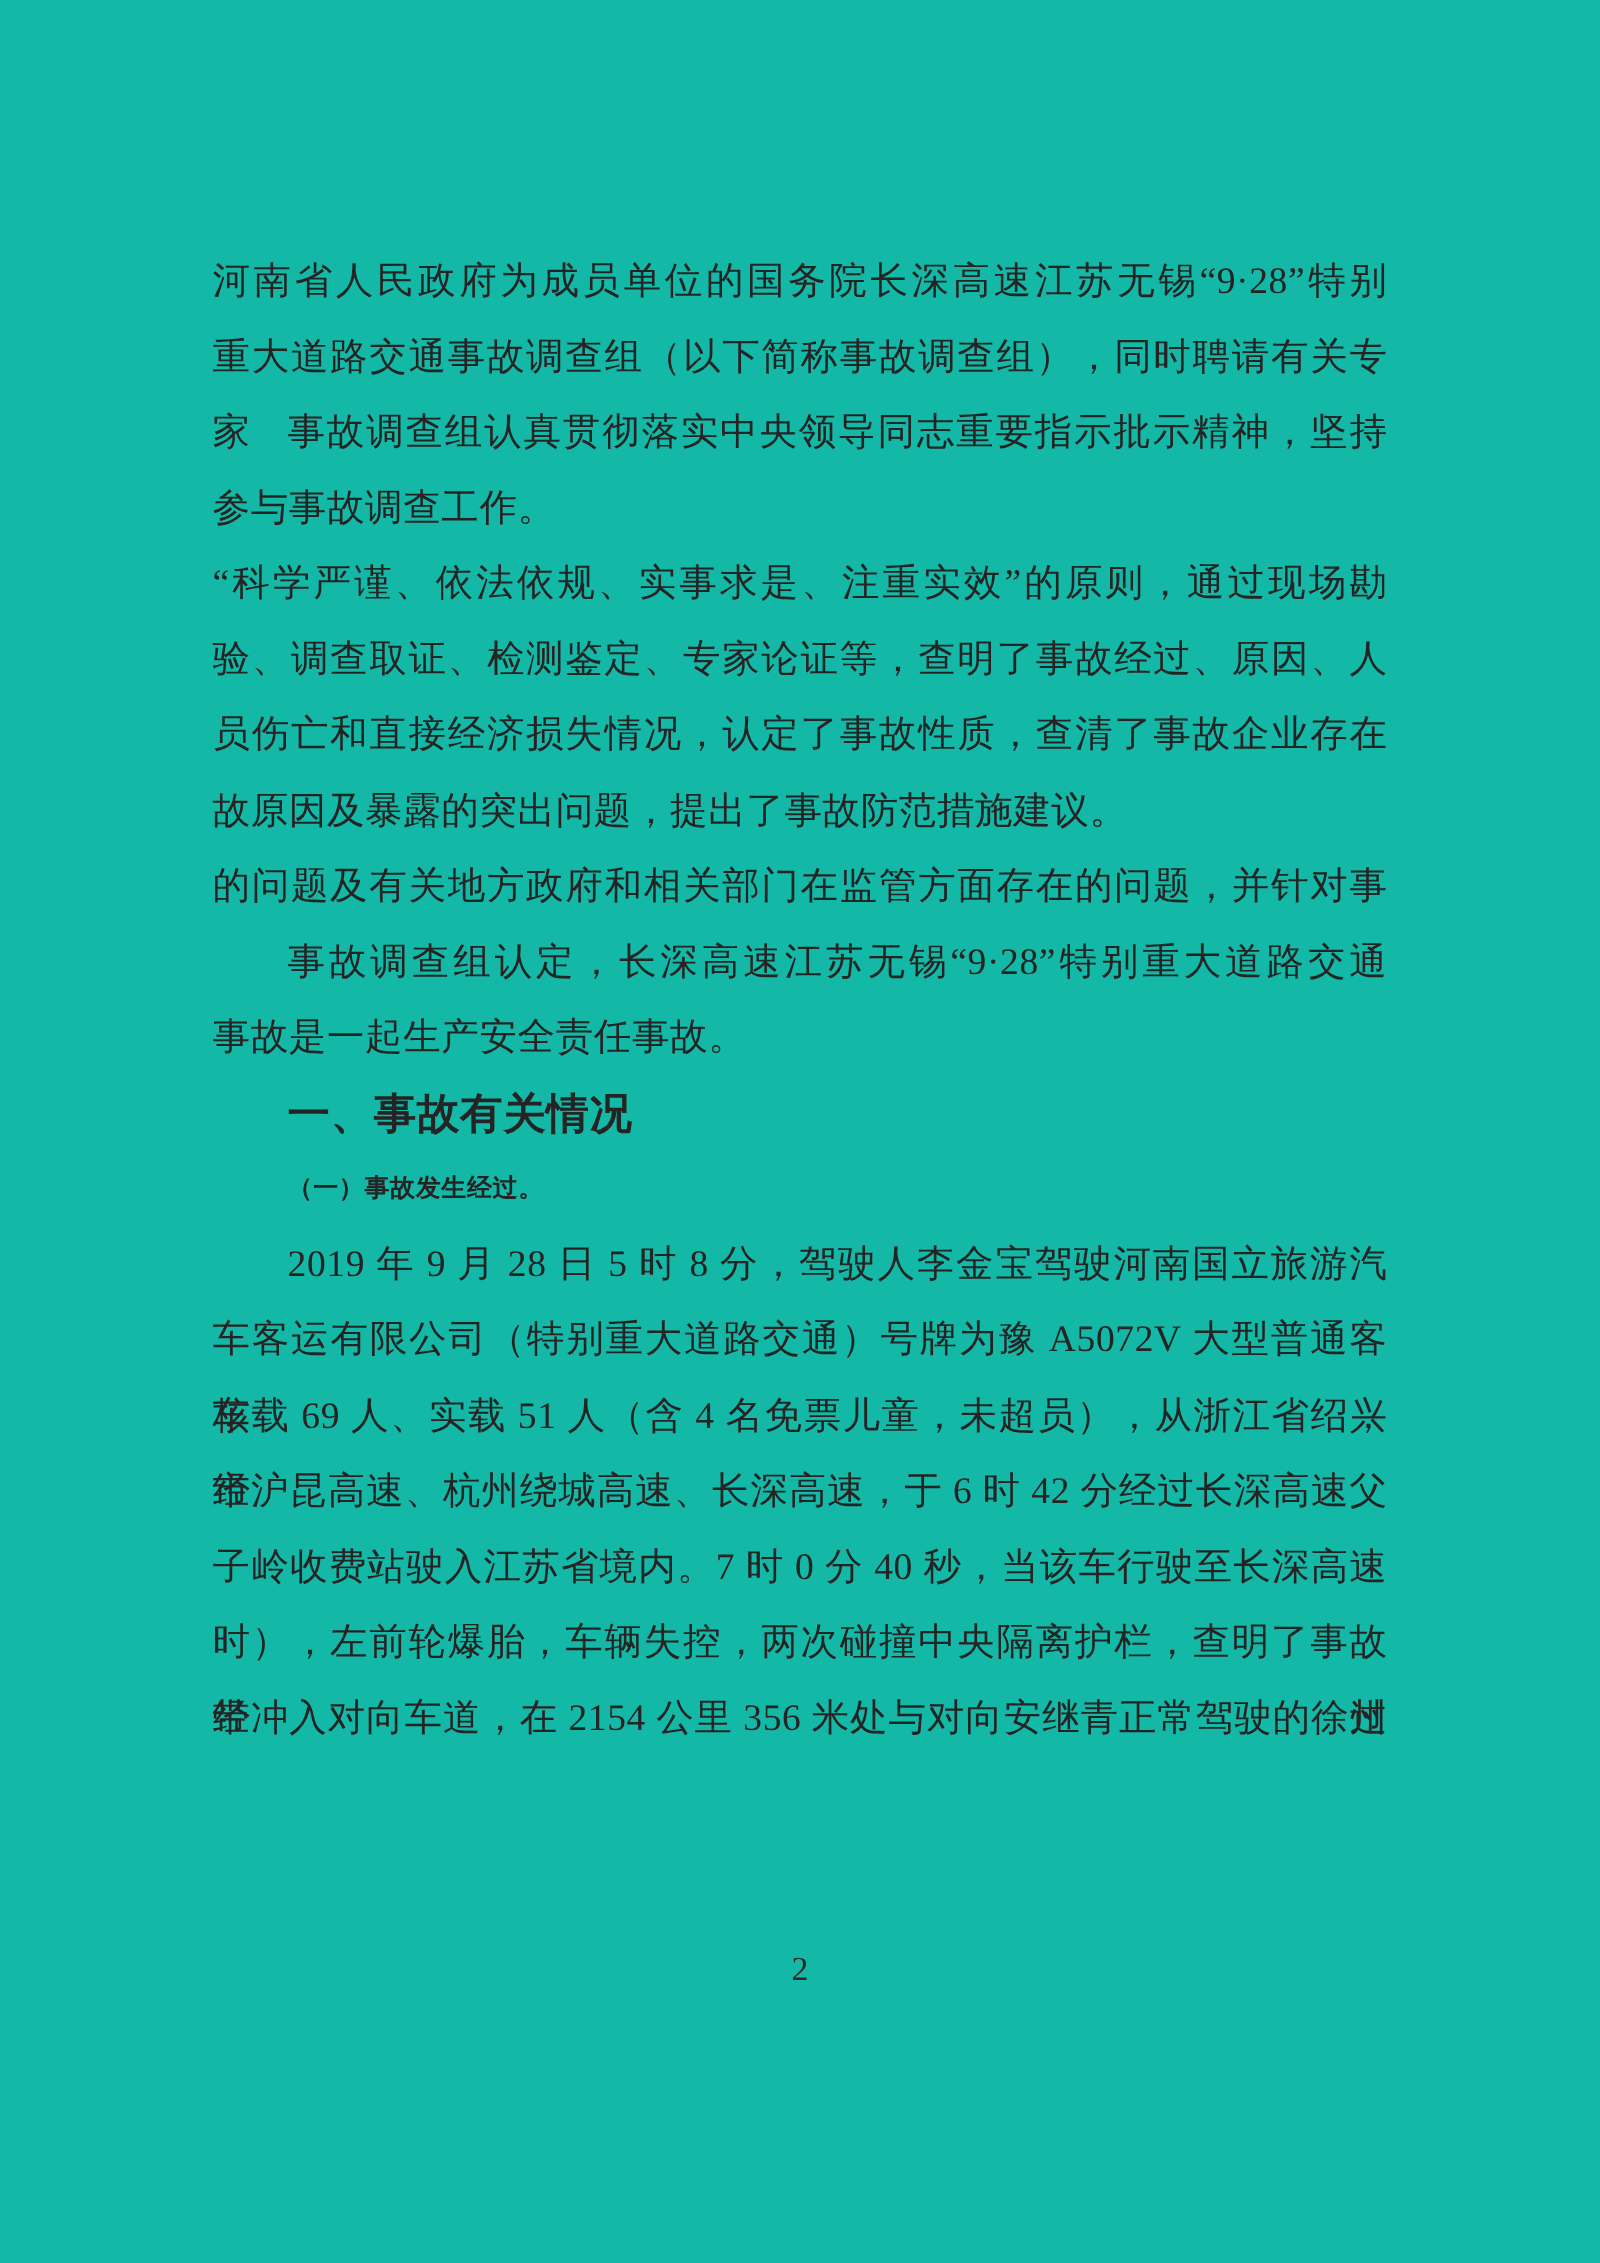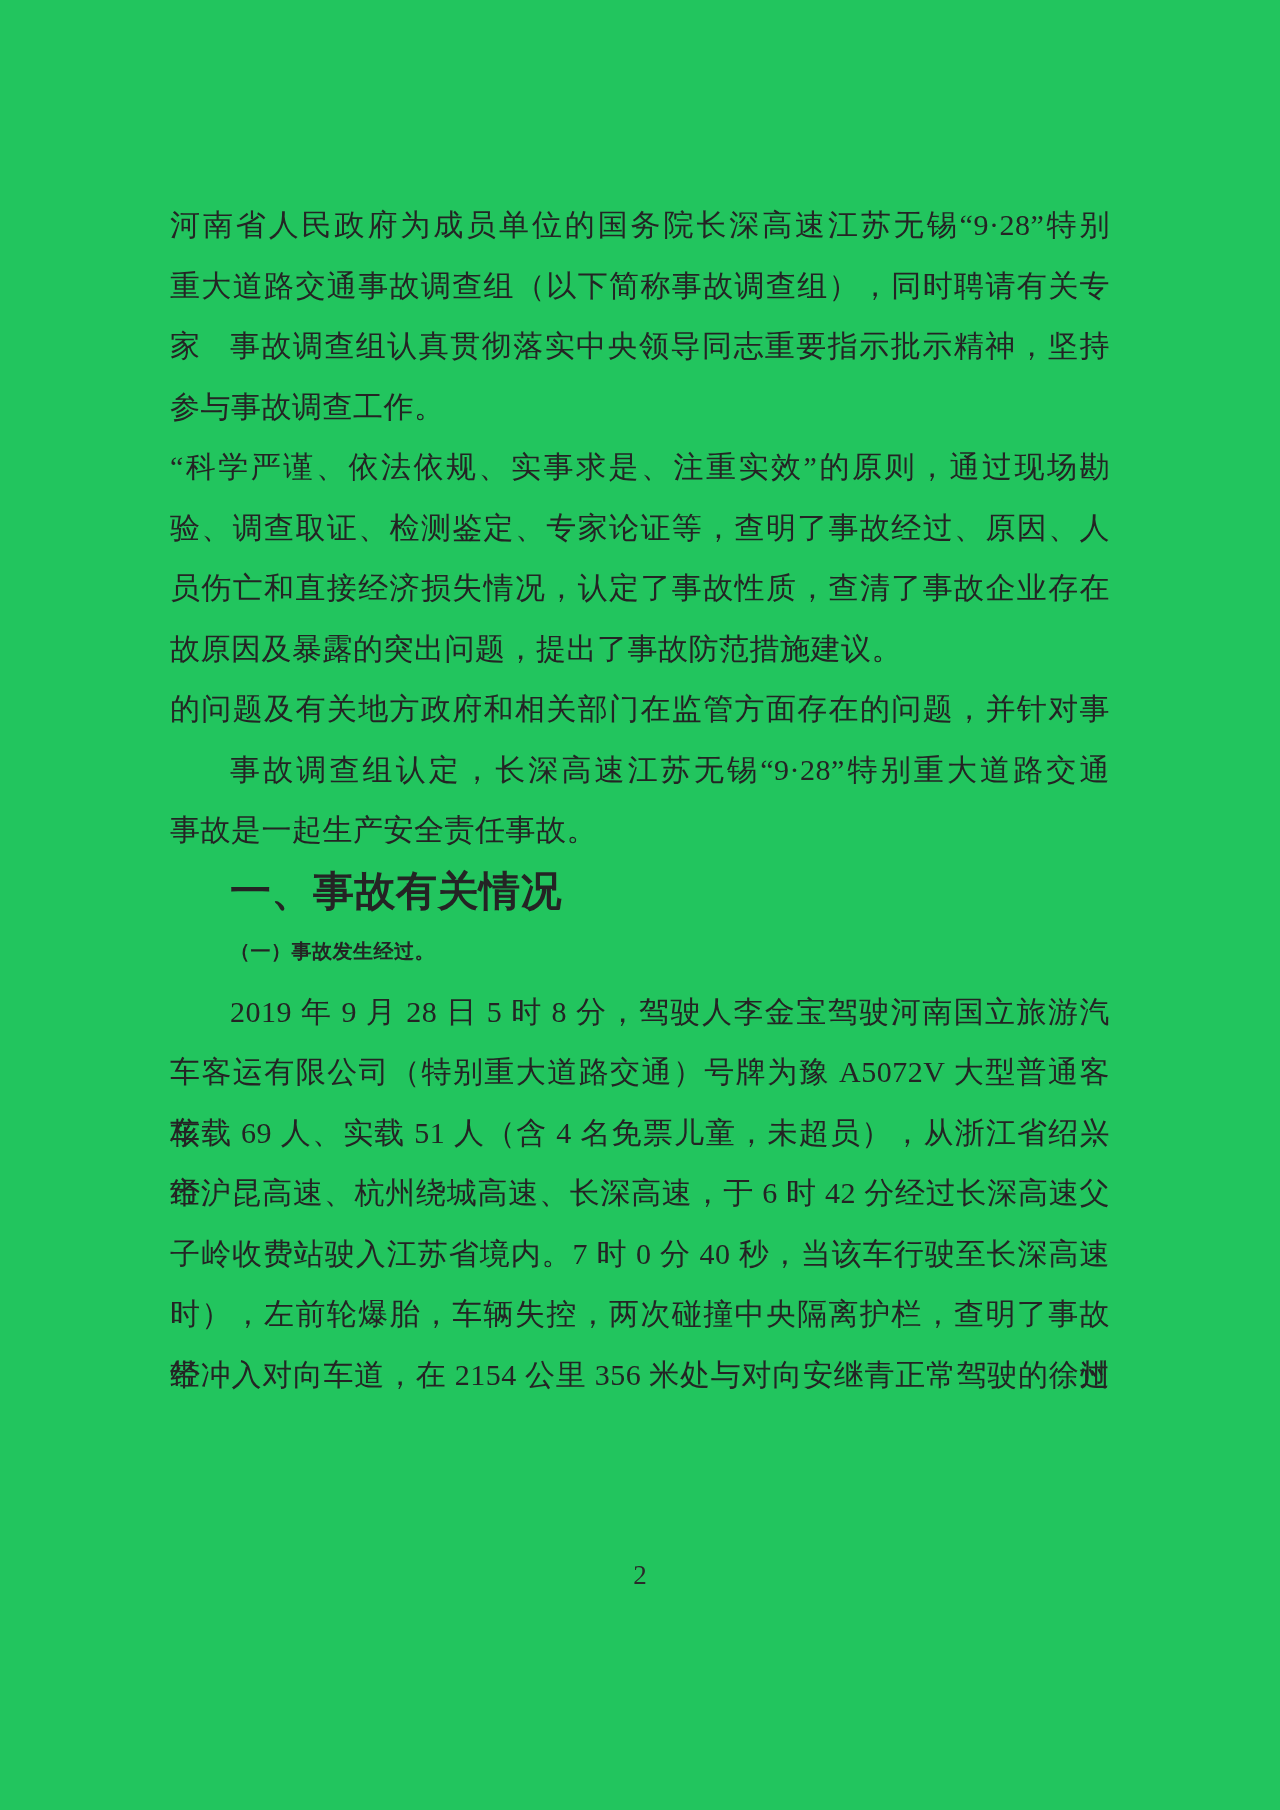--- a/index.html
+++ b/index.html
@@ -5,21 +5,21 @@
   html, body {
     margin: 0;
     padding: 0;
     background: #e8e8e8;
   }
   .page {
     position: relative;
     width: 1280px;
     height: 1810px;
     margin: 0 auto;
-    background: #22c55e;
+    background: #14b8a6;
     overflow: hidden;
     font-family: "Liberation Serif", "DejaVu Serif", serif;
     color: #242424;
   }
   .text-block {
     position: absolute;
     left: 170px;
     top: 195px;
     width: 940px;
   }
@@ -36,21 +36,21 @@
     text-align-last: justify;
     -moz-text-align-last: justify;
     text-justify: inter-character;
   }
   .line.indent {
     text-indent: 60px;
   }
   .line.heading1 {
     font-family: "Liberation Sans", "DejaVu Sans", sans-serif;
     font-weight: 700;
-    font-size: 41px;
+    font-size: 34px;
   }
   .line.heading2 {
     font-weight: 700;
     font-size: 20px;
   }
   .page-number {
     position: absolute;
     top: 1555px;
     left: 0;
     width: 1280px;

